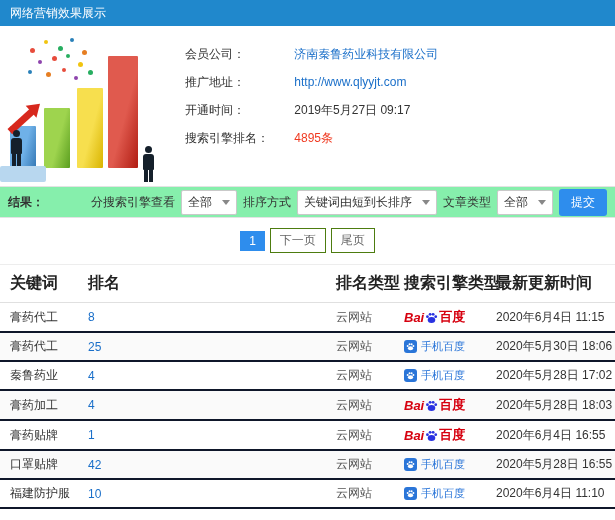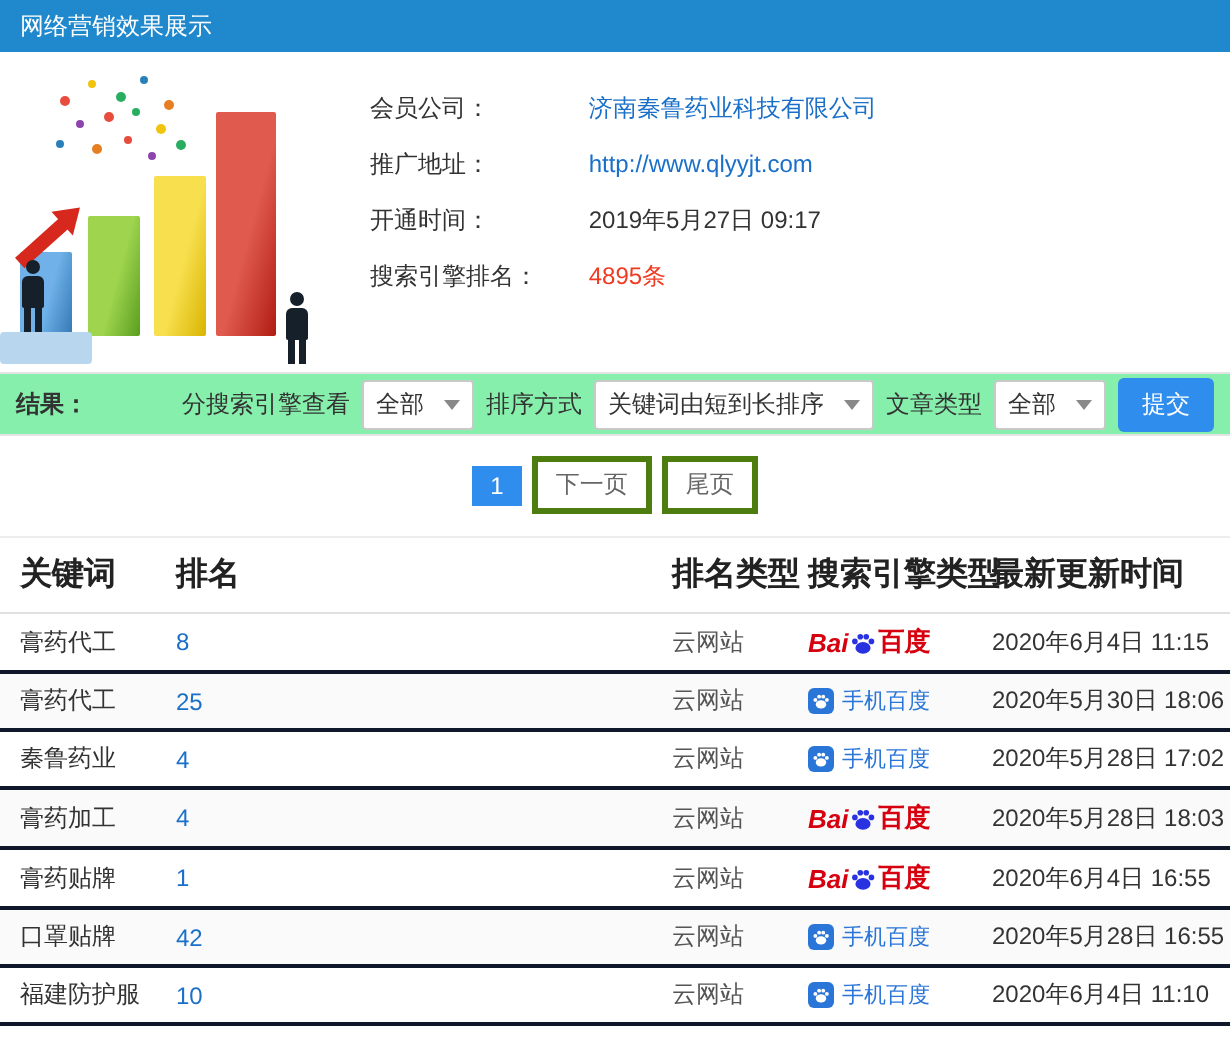--- a/index.html
+++ b/index.html
@@ -70,21 +70,21 @@
 
   
   .pagination {
     display: flex; justify-content: center; align-items: center; gap: 5px;
     padding: 10px 0 11px; border-bottom: 1px solid #ededed; background: #fff;
   }
   .page-current {
     background: var(--accent-blue, #2e8ded); color: #fff; padding: 3px 9px; cursor: pointer;
   }
   .page-btn {
-    background: #fff; border: 3px solid #4d7c0f; color: #666; padding: 3px 9px; cursor: pointer;
+    background: #fff; border: 1px solid #4d7c0f; color: #666; padding: 3px 9px; cursor: pointer;
   }
 
   
   table.results { width: 100%; border-collapse: collapse; table-layout: fixed; }
   table.results th {
     text-align: left; font-size: 16px; color: #222; font-weight: bold;
     padding: 8px 10px; border-bottom: 1px solid #e0e0e0; white-space: nowrap;
   }
   table.results td {
     font-size: 12px; padding: 5px 10px; height: 25px;

